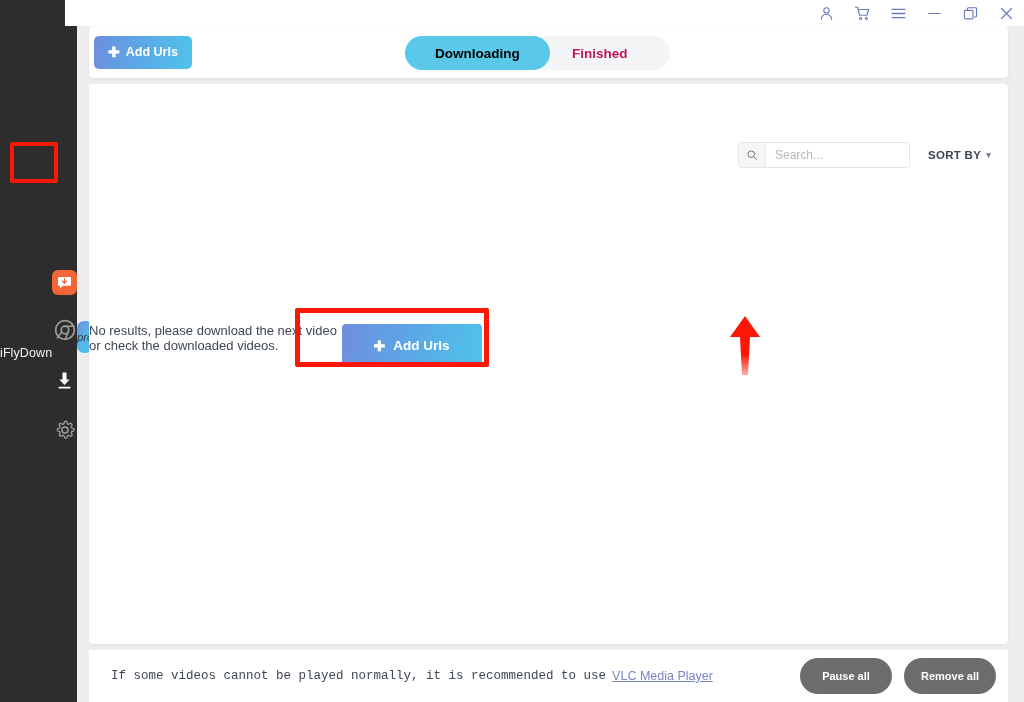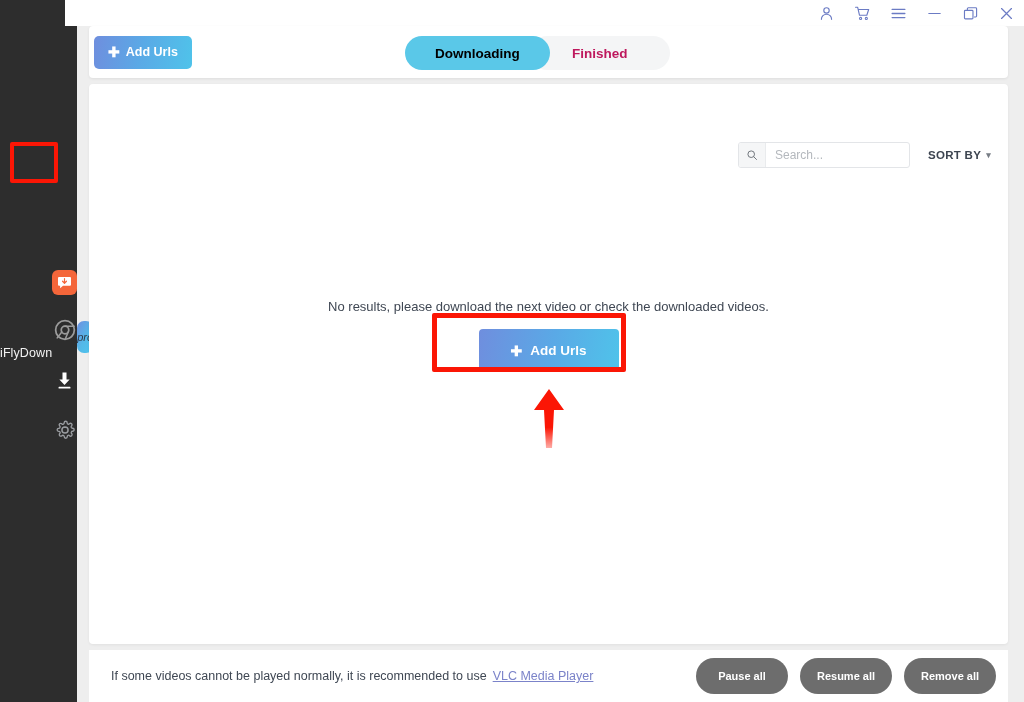--- a/index.html
+++ b/index.html
@@ -188,21 +188,21 @@
     cursor: pointer;
   }
   .chev { color: #777d85; font-size: 9px; line-height: 1; }
 
   
   .empty-state {
     position: absolute;
     left: 0; right: 0;
     top: 215px;
     display: flex;
-    flex-direction: column;
+    flex-direction: row;
     align-items: center;
   }
   .empty-text {
     font-size: 13px;
     color: #3f4753;
   }
   .cta-wrap {
     position: relative;
     margin-top: 15px;
     display: flex;
@@ -244,20 +244,21 @@
     width: 919px; height: 52px;
     background: #ffffff;
     display: flex;
     align-items: center;
     padding-left: 22px;
     padding-right: 12px;
   }
   .footer-text {
     font-size: 12.5px;
     color: #3f4753;
+    font-family: Liberation Mono, monospace;
   }
   .footer-link {
     font-size: 12.5px;
     color: #7b83c9;
     text-decoration: underline;
     margin-left: 6px;
     cursor: pointer;
   }
   .footer-actions {
     margin-left: auto;
@@ -449,18 +450,17 @@
       </div>
     </div>
   </div>
 
   <div class="footer">
     <span class="footer-text">If some videos cannot be played normally, it is recommended to use</span>
     <a class="footer-link">VLC Media Player</a>
 
     <div class="footer-actions">
       <button class="pill-btn">Pause all</button>
-      <button class="pill-btn">Resume all</button>
       <button class="pill-btn">Remove all</button>
     </div>
   </div>
 
 </div>
 
 </body></html>

